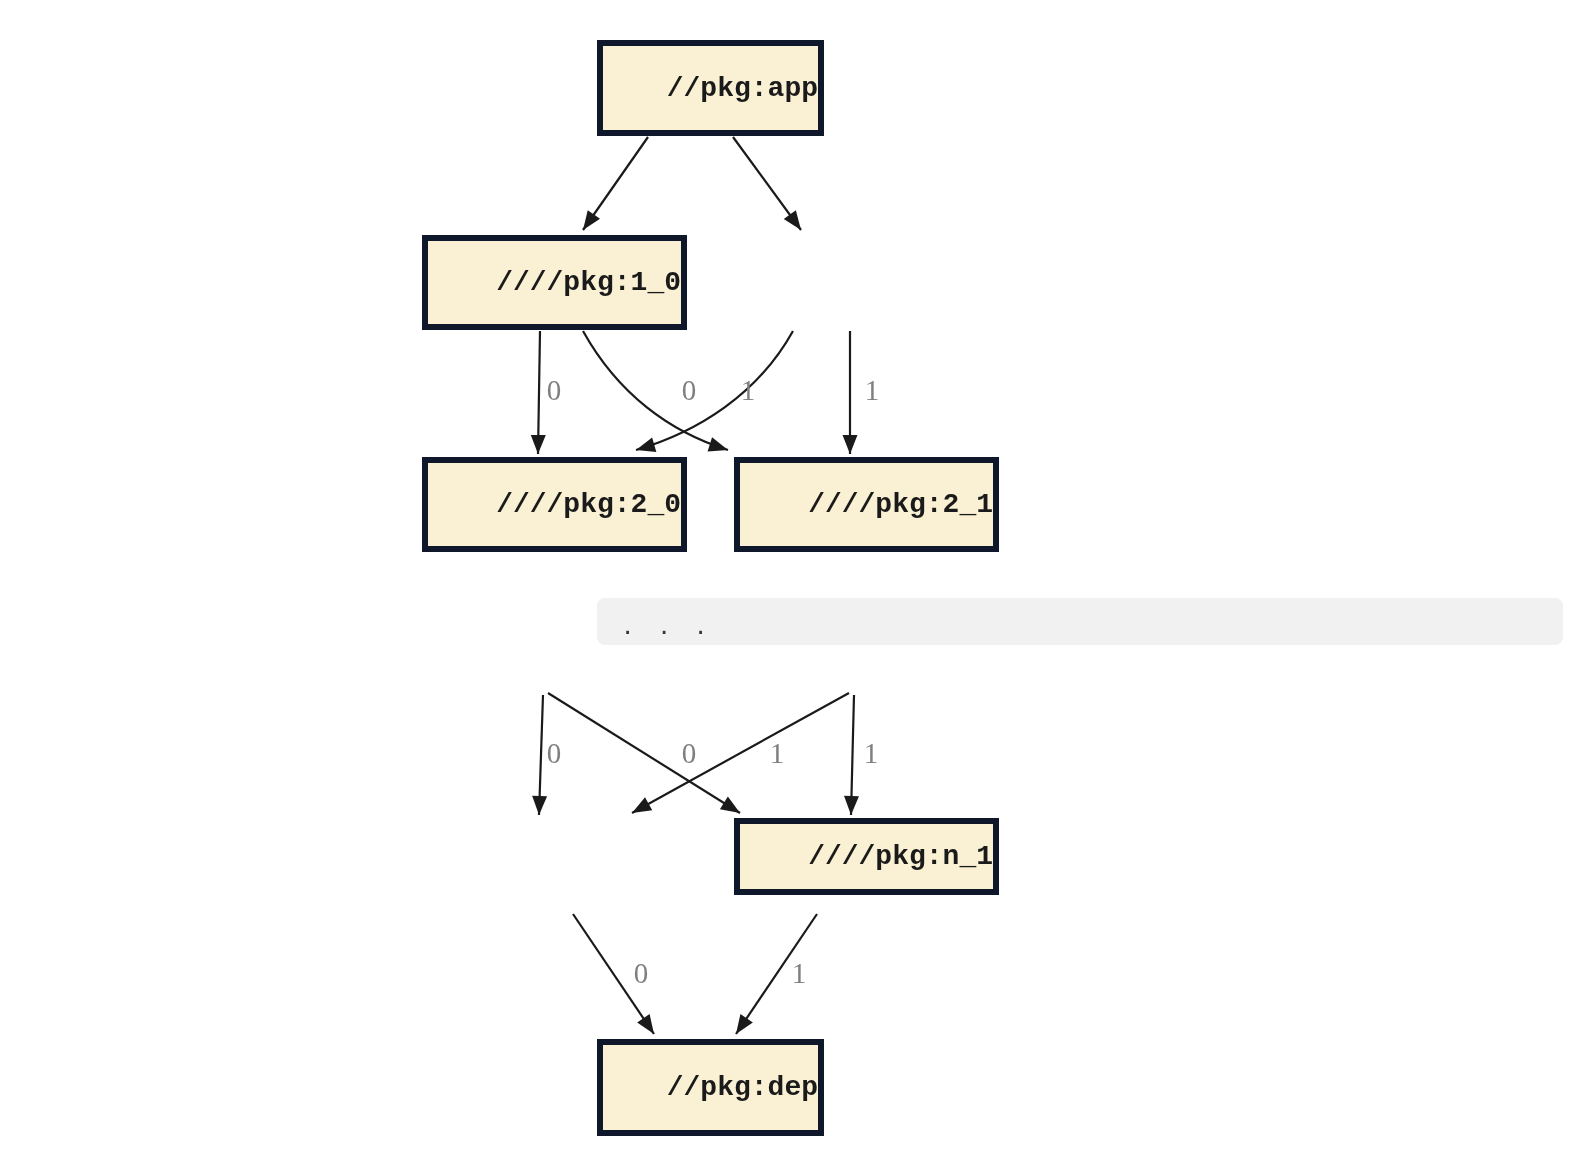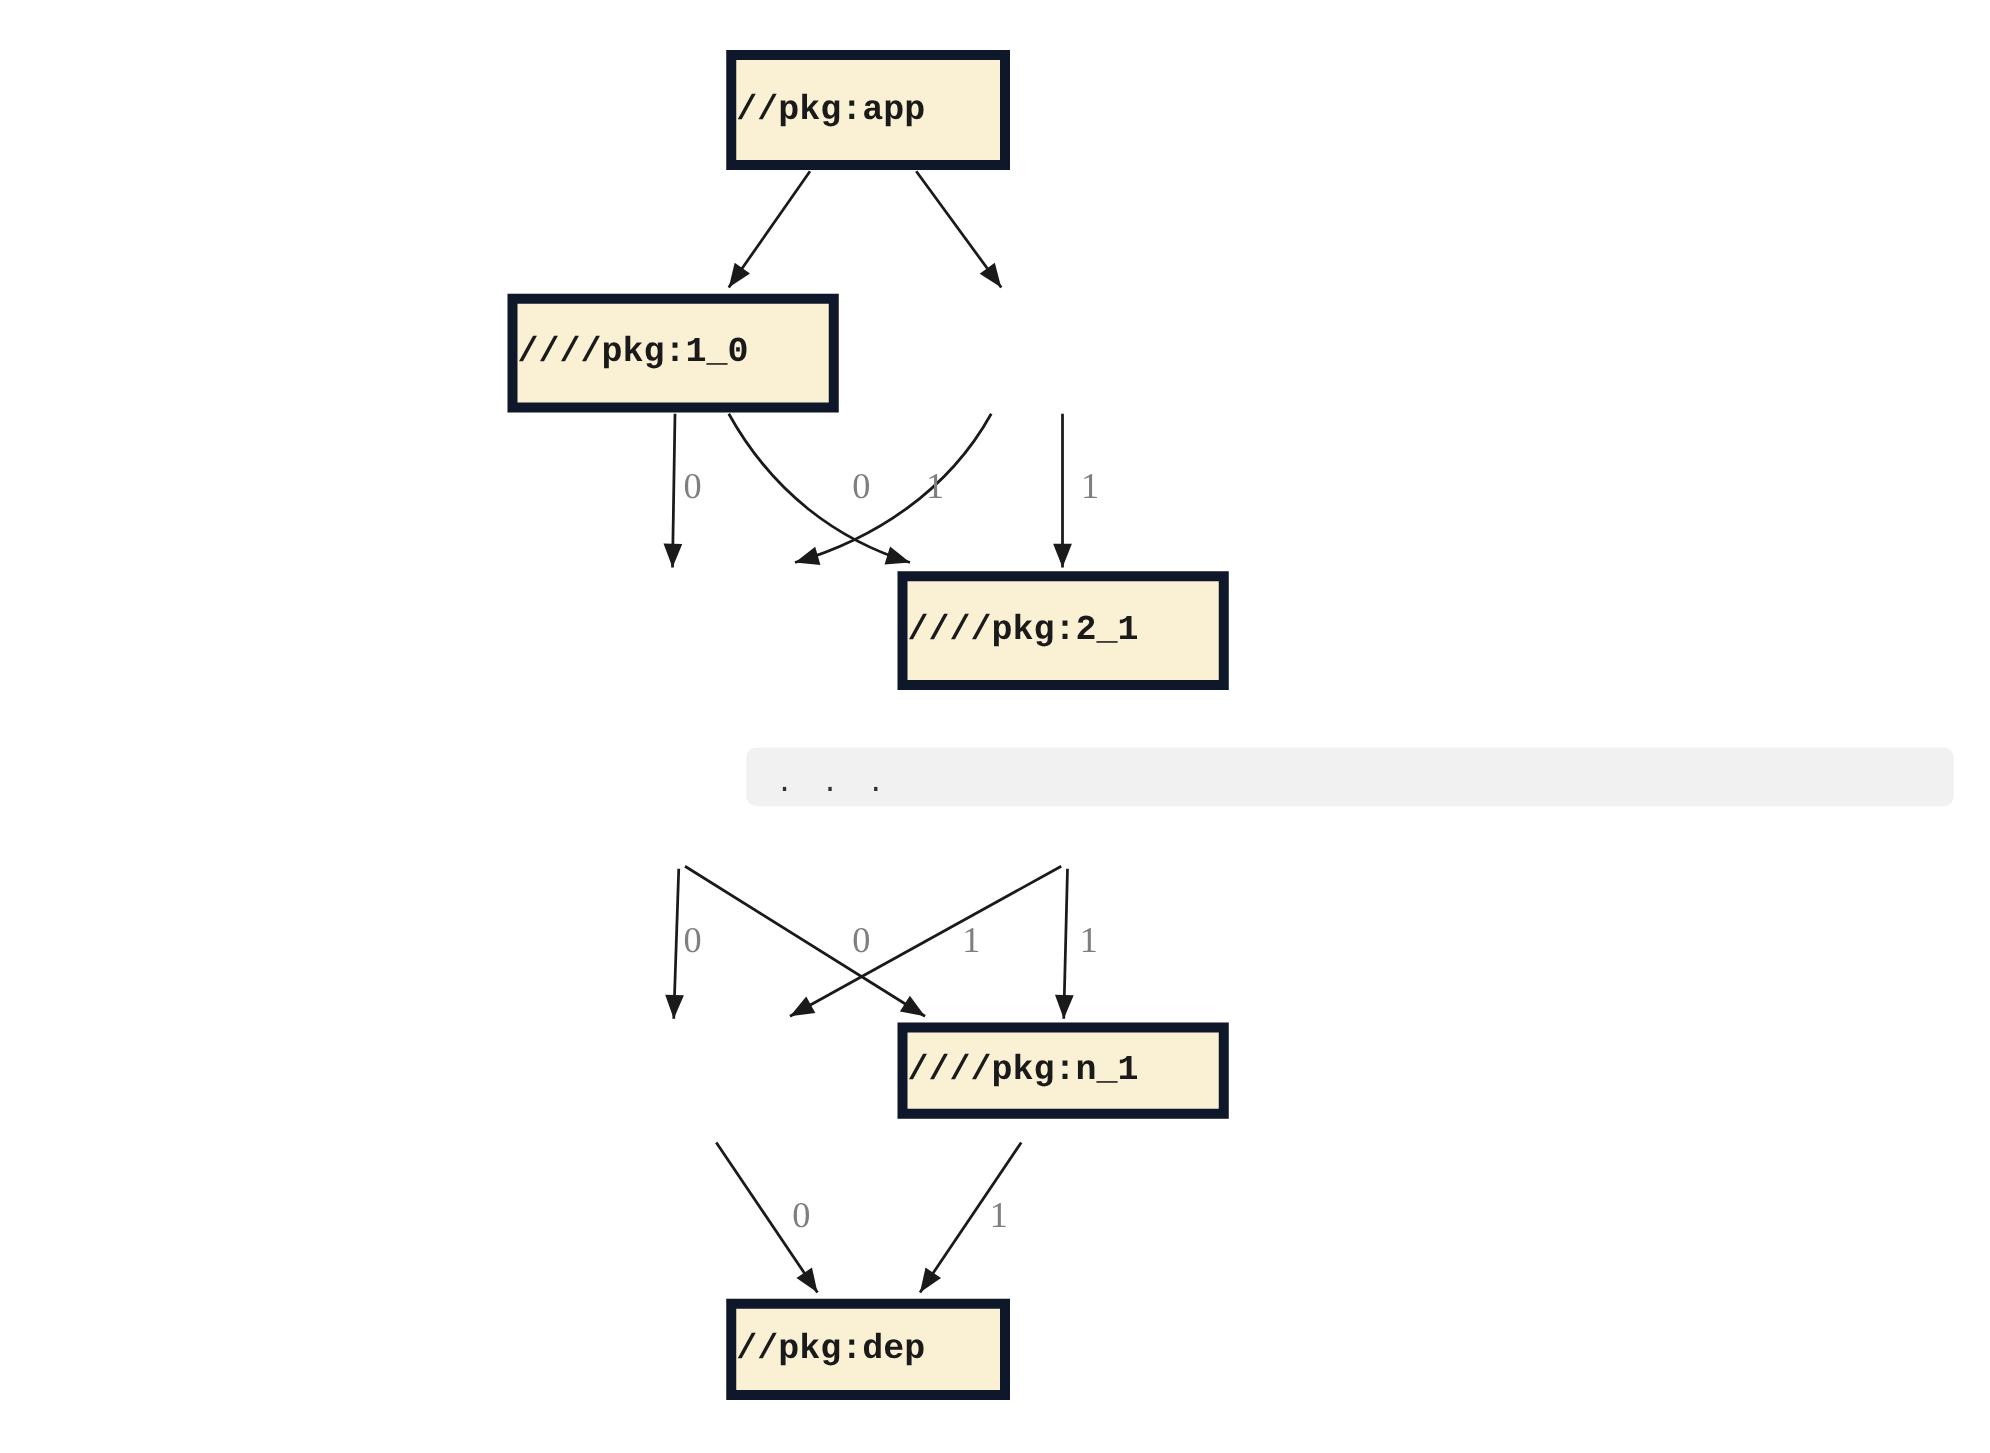--- a/index.html
+++ b/index.html
@@ -17,25 +17,26 @@
   }
   .edges {
     position: absolute;
     left: 0;
     top: 0;
     pointer-events: none;
   }
   .node {
     position: absolute;
     background: #faf1d5;
-    border: 8px solid #0f172a;
+    border: 6px solid #0f172a;
     box-sizing: border-box;
     display: flex;
     align-items: center;
-    justify-content: flex-start;
+    justify-content: flex-end;
+    margin-left: 16px;
   }
   .nlabel {
     font-family: "Liberation Mono", "DejaVu Sans Mono", monospace;
     font-weight: 700;
     font-size: 28px;
     color: #1a1a1a;
     white-space: pre;
   }
   .elabel {
     position: absolute;
@@ -97,35 +98,38 @@
 
   <div class="node" style="left:581px;top:40px;width:227px;height:96px">
     <span class="nlabel">//pkg:app</span>
   </div>
 
   <div class="node" style="left:406px;top:235px;width:265px;height:95px">
     <span class="nlabel">////pkg:1_0</span>
   </div>
 
 
+  <div class="node" style="left:406px;top:457px;width:265px;height:95px">
+    <span class="nlabel">////pkg:2_0</span>
+  </div>
 
   <div class="node" style="left:718px;top:457px;width:265px;height:95px">
     <span class="nlabel">////pkg:2_1</span>
   </div>
 
   <div class="band">
     <span class="band-text">. . .</span>
   </div>
 
 
   <div class="node" style="left:718px;top:818px;width:265px;height:77px">
     <span class="nlabel">////pkg:n_1</span>
   </div>
 
-  <div class="node" style="left:581px;top:1039px;width:227px;height:81px">
+  <div class="node" style="left:581px;top:1039px;width:227px;height:97px">
     <span class="nlabel">//pkg:dep</span>
   </div>
 
   <span class="elabel" style="left:554px;top:390px">0</span>
   <span class="elabel" style="left:689px;top:390px">0</span>
   <span class="elabel" style="left:748px;top:390px">1</span>
   <span class="elabel" style="left:872px;top:390px">1</span>
 
   <span class="elabel" style="left:554px;top:753px">0</span>
   <span class="elabel" style="left:689px;top:753px">0</span>

